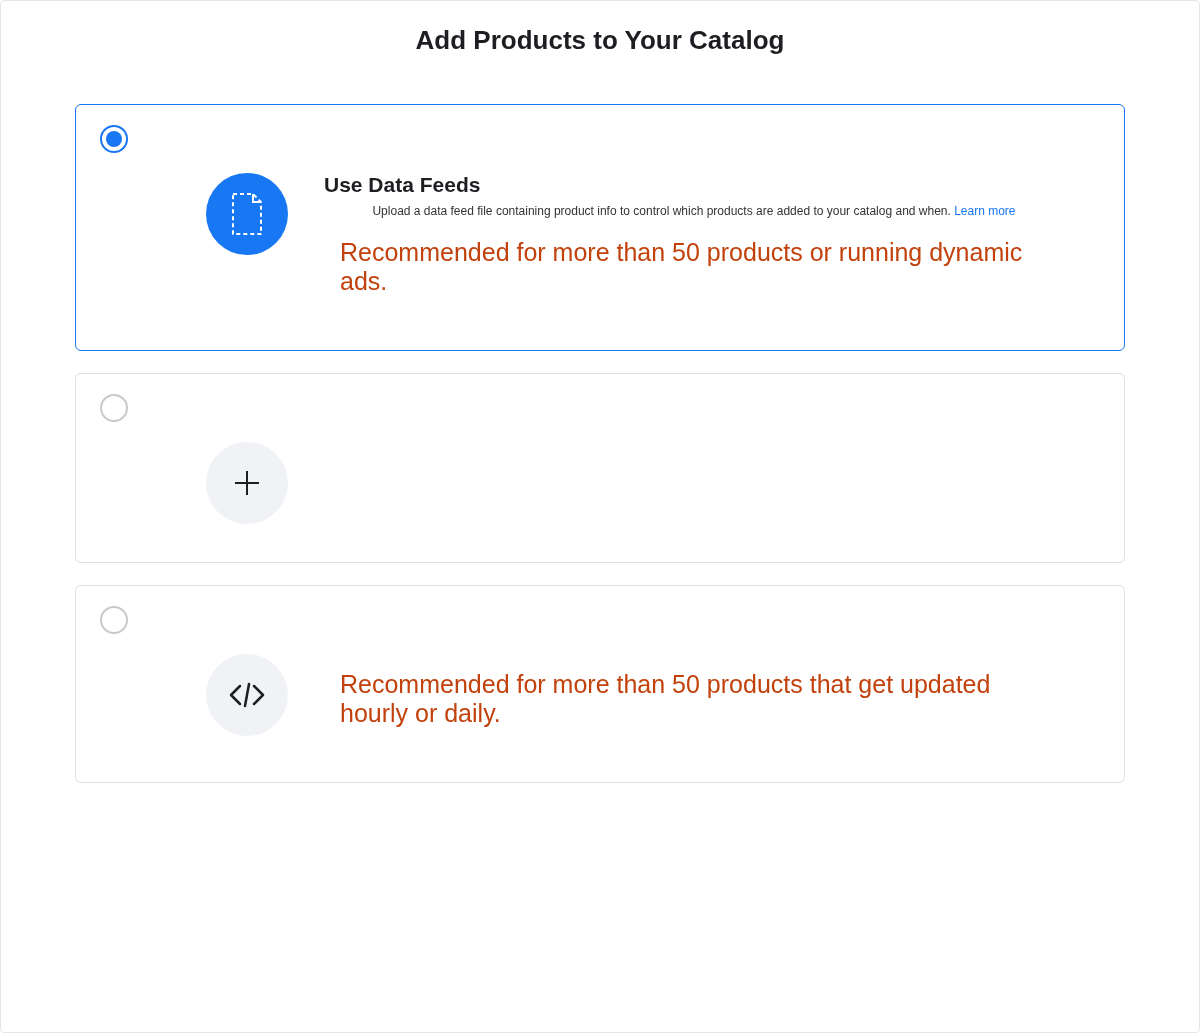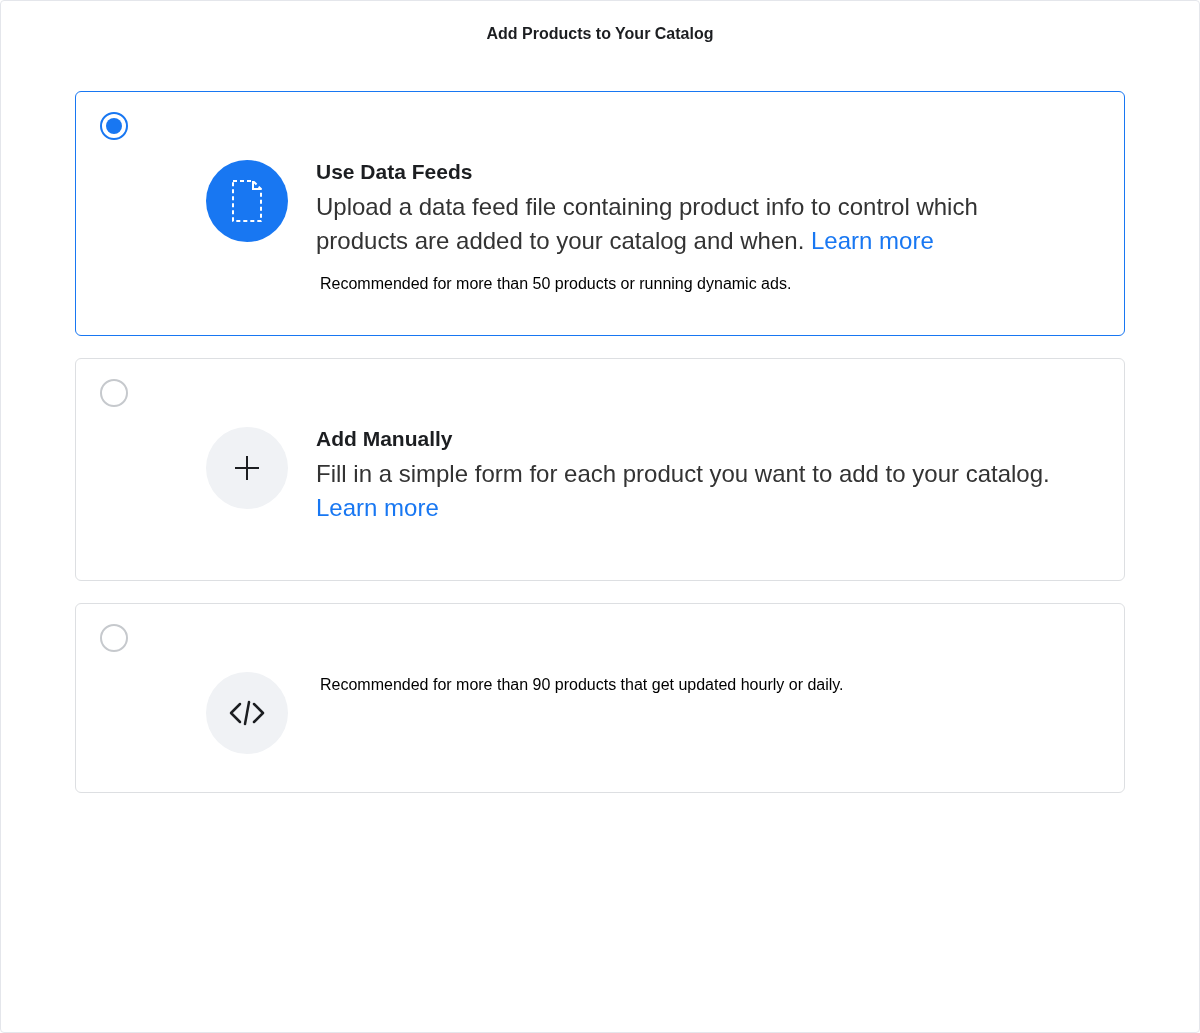--- a/index.html
+++ b/index.html
@@ -16,21 +16,21 @@
     border-radius: 4px;
     padding: 18px 0;
     margin: 0 auto;
   }
   .content {
     width: 1050px;
     margin: 0 auto;
   }
   .page-title {
     text-align: center;
-    font-size: 16px;
+    font-size: 26px;
     font-weight: 700;
     margin: 6px 0 48px;
   }
   .card {
     position: relative;
     border: 1px solid #dddfe2;
     border-radius: 6px;
     padding: 68px 60px 38px 130px;
     margin-bottom: 22px;
   }
@@ -58,21 +58,21 @@
     height: 16px;
     border-radius: 50%;
     background: #1877f2;
     display: none;
   }
   .card.selected .radio-dot {
     display: block;
   }
   .body {
     display: flex;
-    gap: 28px;
+    gap: 36px;
     align-items: flex-start;
   }
   .icon-circle {
     width: 82px;
     height: 82px;
     border-radius: 50%;
     display: flex;
     align-items: center;
     justify-content: center;
     flex-shrink: 0;
@@ -82,33 +82,34 @@
     background: #1877f2;
   }
   .icon-circle svg { display: block; }
   .text-block { flex: 1; }
   .opt-title {
     font-size: 21px;
     font-weight: 700;
     margin: 0 0 6px;
   }
   .opt-desc {
-    font-size: 24px;
+    font-size: 12px;
     line-height: 1.4;
     color: #333;
     margin: 0 0 18px;
+    text-align: center;
   }
   .learn-more {
     color: #1877f2;
     text-decoration: none;
   }
   .opt-reco {
-    font-size: 16px;
-    color: #000000;
-    margin: 4px;
+    font-size: 25px;
+    color: #c2410c;
+    margin: 16px;
   }
   .info-icon {
     display: inline-flex;
     align-items: center;
     justify-content: center;
     width: 17px;
     height: 17px;
     border-radius: 50%;
     background: #9da0a5;
     color: #fff;
@@ -154,40 +155,36 @@
         
       </div>
       <div class="body">
         <div class="icon-circle">
           <svg width="30" height="30" viewBox="0 0 30 30">
             <line x1="15" y1="3" x2="15" y2="27" stroke="#1c1e21" stroke-width="2"></line>
             <line x1="3" y1="15" x2="27" y2="15" stroke="#1c1e21" stroke-width="2"></line>
           </svg>
         </div>
         <div class="text-block">
-          <h3 class="opt-title">Add Manually</h3>
-          <p class="opt-desc">
-            <span>Fill in a simple form for each product you want to add to your catalog. </span><a href="#" class="learn-more">Learn more</a>
-          </p>
         </div>
       </div>
     </div>
 
     <div class="card">
       <div class="radio">
         
       </div>
       <div class="body">
         <div class="icon-circle">
           <svg width="40" height="30" viewBox="0 0 40 30">
             <polyline points="13,6 4,15 13,24" fill="none" stroke="#1c1e21" stroke-width="2.5" stroke-linecap="round" stroke-linejoin="round"></polyline>
             <polyline points="27,6 36,15 27,24" fill="none" stroke="#1c1e21" stroke-width="2.5" stroke-linecap="round" stroke-linejoin="round"></polyline>
             <line x1="22" y1="4" x2="18" y2="26" stroke="#1c1e21" stroke-width="2.5" stroke-linecap="round"></line>
           </svg>
         </div>
         <div class="text-block">
-          <p class="opt-reco">Recommended for more than 90 products that get updated hourly or daily.</p>
+          <p class="opt-reco">Recommended for more than 50 products that get updated hourly or daily.</p>
         </div>
       </div>
     </div>
 
   </div>
 </div>
 
 </body></html>

